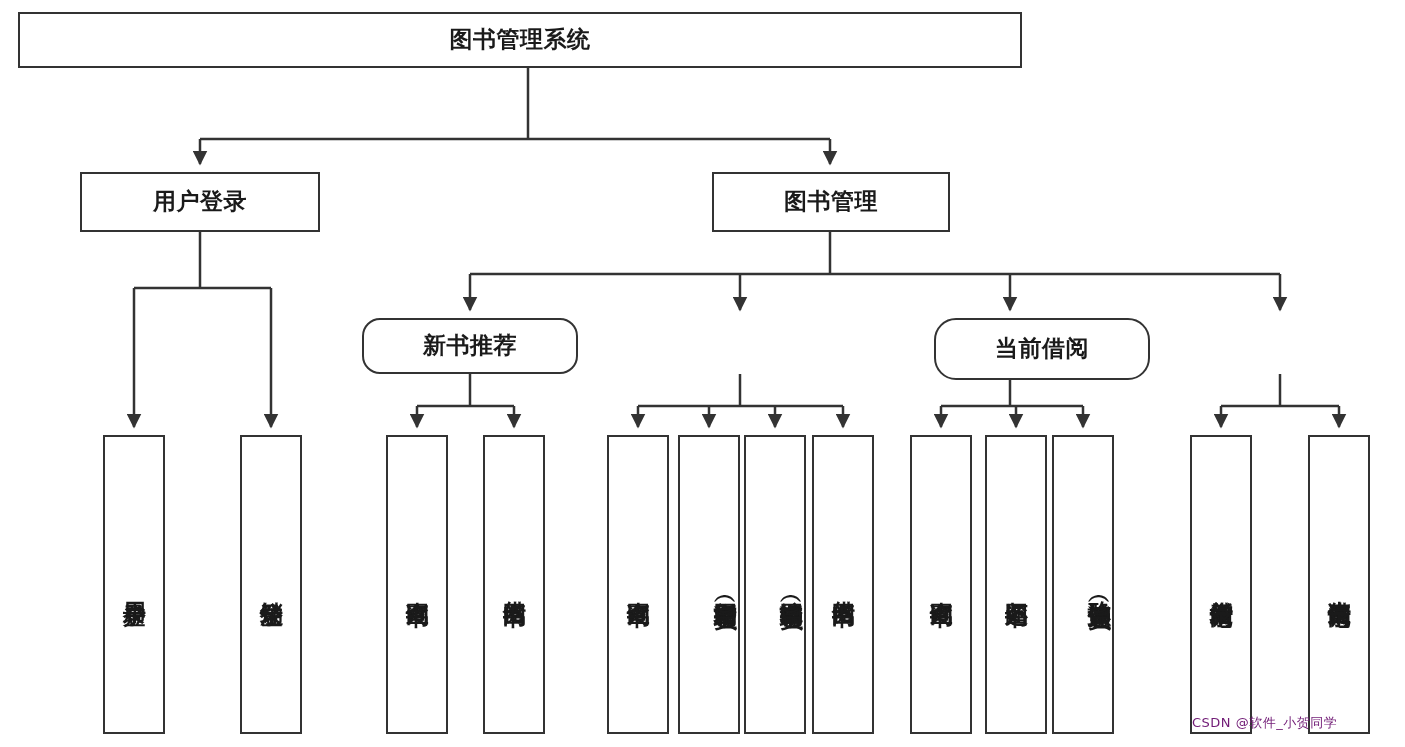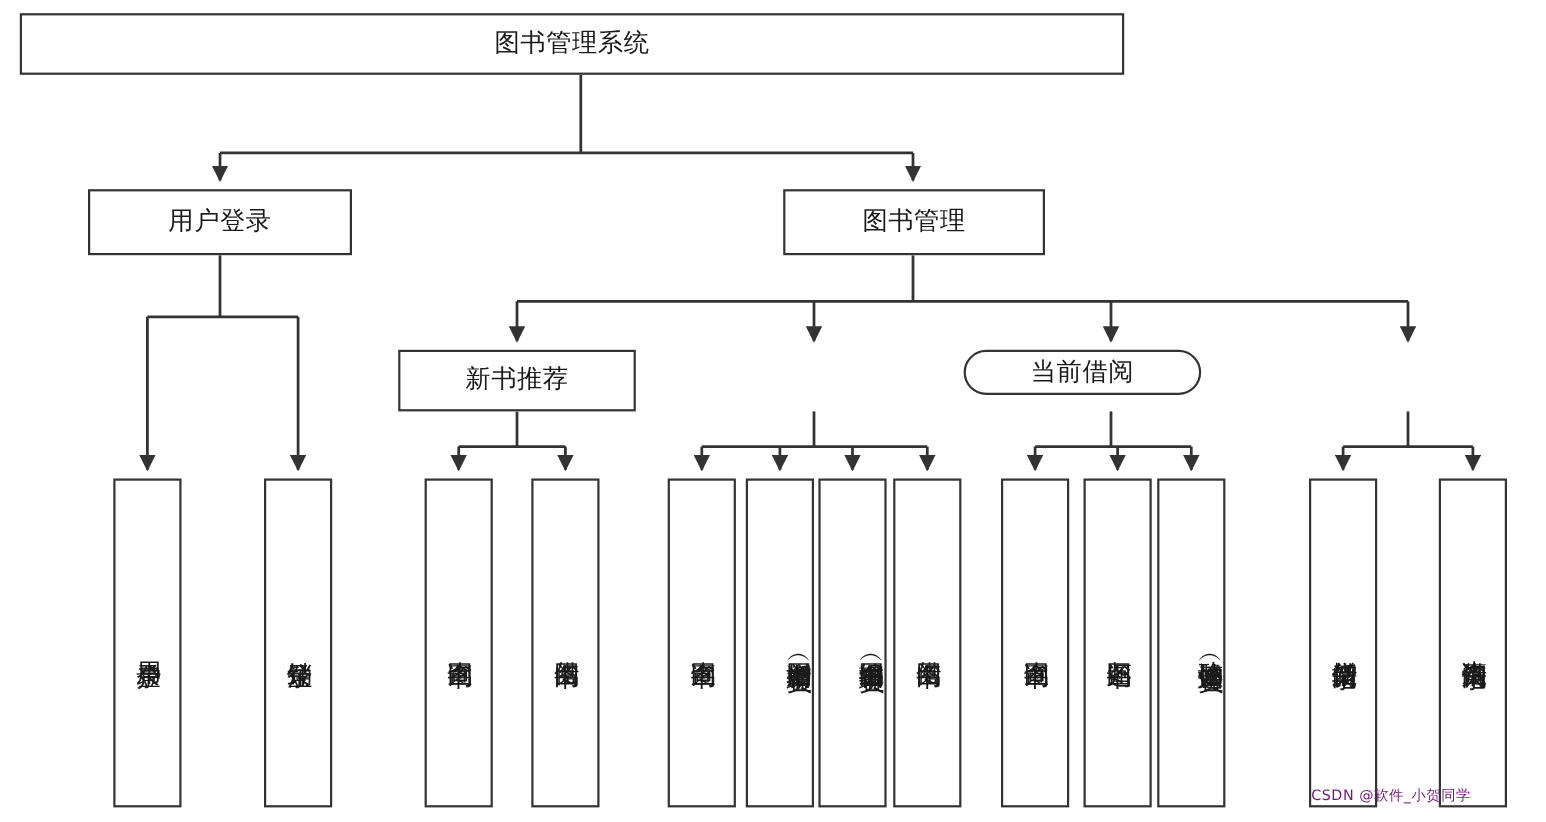--- a/index.html
+++ b/index.html
@@ -26,20 +26,21 @@
   }
   .node {
     position: absolute;
     box-sizing: border-box;
     background: #ffffff;
     border: 2.5px solid #333333;
     display: flex;
     align-items: center;
     justify-content: center;
     color: #1a1a1a;
+    font-weight: bold;
   }
   .node-h {
     font-size: 23px;
     line-height: 1.1;
     letter-spacing: 0.5px;
     white-space: nowrap;
   }
   .node-v {
     font-size: 23px;
     line-height: 1.12;
@@ -114,22 +115,22 @@
       <path d="M 1221 406 L 1221 427" marker-end="url(#arw)"></path>
       <path d="M 1339 406 L 1339 427" marker-end="url(#arw)"></path>
     </g>
   </svg>
 
   <div class="node node-h" style="left: 18px; top: 12px; width: 1004px; height: 56px;">图书管理系统</div>
 
   <div class="node node-h" style="left: 80px; top: 172px; width: 240px; height: 60px;">用户登录</div>
   <div class="node node-h" style="left: 712px; top: 172px; width: 238px; height: 60px;">图书管理</div>
 
-  <div class="node node-h" style="left: 362px; top: 318px; width: 216px; height: 56px;">新书推荐</div>
-  <div class="node node-h" style="left: 876px; top: 318px; width: 216px; height: 41px; border-radius: 22px;">当前借阅</div>
+  <div class="node node-h" style="left: 362px; top: 318px; width: 216px; height: 56px; border-radius: 18px;">新书推荐</div>
+  <div class="node node-h" style="left: 934px; top: 318px; width: 216px; height: 62px; border-radius: 22px;">当前借阅</div>
 
   <div class="node node-v mid" style="left: 103px; top: 435px; width: 62px; height: 299px;">用户登录</div>
   <div class="node node-v mid" style="left: 240px; top: 435px; width: 62px; height: 299px;">注销登录</div>
   <div class="node node-v mid" style="left: 386px; top: 435px; width: 62px; height: 299px;">查询图书</div>
   <div class="node node-v mid" style="left: 483px; top: 435px; width: 62px; height: 299px;">借阅图书</div>
   <div class="node node-v mid" style="left: 607px; top: 435px; width: 62px; height: 299px;">查询图书</div>
   <div class="node node-v" style="left: 678px; top: 435px; width: 62px; height: 299px;">新增图书（管理员）</div>
   <div class="node node-v" style="left: 744px; top: 435px; width: 62px; height: 299px;">编辑图书（管理员）</div>
   <div class="node node-v mid" style="left: 812px; top: 435px; width: 62px; height: 299px;">借阅图书</div>
   <div class="node node-v mid" style="left: 910px; top: 435px; width: 62px; height: 299px;">查询图书</div>

